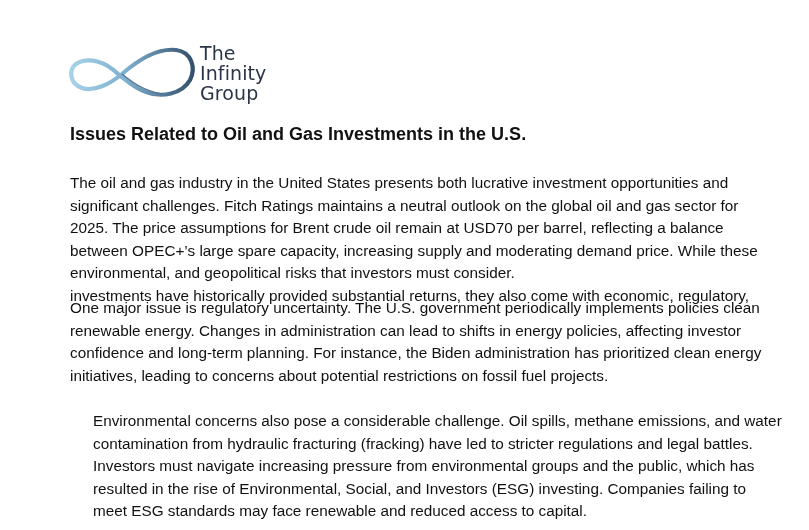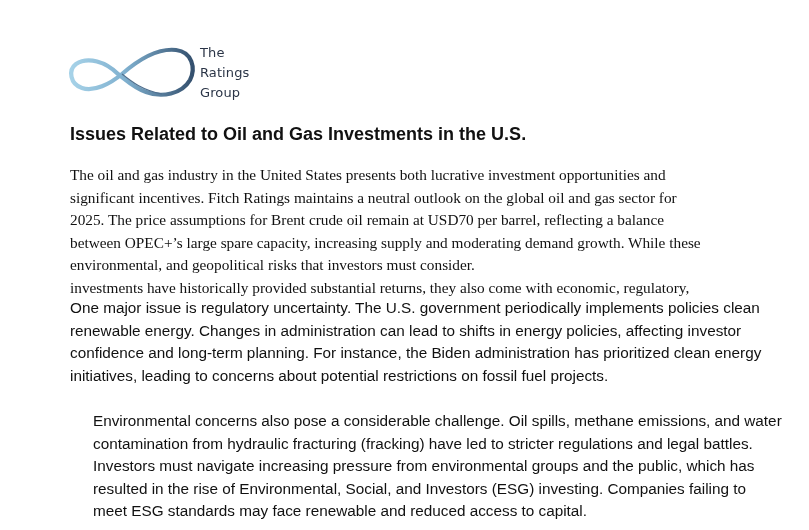--- a/index.html
+++ b/index.html
@@ -5,34 +5,34 @@
   html, body { margin: 0; padding: 0; background: #ffffff; }
   body {
     width: 809px; height: 530px; overflow: hidden; position: relative;
     font-family: "Liberation Sans", "DejaVu Sans", sans-serif;
     color: #111111;
   }
   .logo { position: absolute; left: 66px; top: 38px; width: 200px; height: 70px; }
   .logo svg { position: absolute; left: 0; top: 6px; }
   .logo-text {
     position: absolute; left: 134px; top: 5px;
-    font-family: "DejaVu Sans", sans-serif; font-size: 13px; line-height: 20px;
+    font-family: "DejaVu Sans", sans-serif; font-size: 19px; line-height: 20px;
     color: #2b3547; letter-spacing: 0.1px;
   }
   .logo-text div { white-space: nowrap; }
   .heading {
     position: absolute; left: 70px; top: 124px;
     font-size: 18px; font-weight: bold; color: #111; white-space: nowrap;
   }
   .para {
     position: absolute; left: 70px; width: 730px;
     font-size: 15.3px; line-height: 22.6px; color: #111;
   }
   .para .line { white-space: nowrap; }
-  #p1 { top: 164px; font-family: Liberation Serif, serif; }
+  #p1 { top: 172px; }
   #p2 { top: 297px; }
   #p3 { top: 410px; margin-left: 23px; }
 </style>
 </head>
 <body>
 
 <div class="logo">
   <svg width="132" height="60" viewBox="0 0 132 60">
     <defs>
       <linearGradient id="g1" x1="0" y1="0" x2="1" y2="0">
@@ -42,32 +42,32 @@
       </linearGradient>
     </defs>
 
     <path d="M52 30 C40 18, 22 12, 10 20 C2 26, 4 40, 16 44 C28 48, 44 40, 56 30
              C72 16, 92 4, 110 6 C126 8, 130 24, 124 36 C116 50, 96 54, 80 48
              C68 44, 60 36, 52 30" fill="none" stroke="url(#g1)" stroke-width="4.2" stroke-linecap="round"></path>
     <path d="M56 30 C66 38, 76 46, 96 50" fill="none" stroke="#4f6f8e" stroke-width="1.2"></path>
   </svg>
   <div class="logo-text">
     <div>The</div>
-    <div>Ratings</div>
+    <div>Infinity</div>
     <div>Group</div>
   </div>
 </div>
 
 <div class="heading">Issues Related to Oil and Gas Investments in the U.S.</div>
 
 <div class="para" id="p1">
   <div class="line">The oil and gas industry in the United States presents both lucrative investment opportunities and</div>
-  <div class="line">significant incentives. Fitch Ratings maintains a neutral outlook on the global oil and gas sector for</div>
+  <div class="line">significant challenges. Fitch Ratings maintains a neutral outlook on the global oil and gas sector for</div>
   <div class="line">2025. The price assumptions for Brent crude oil remain at USD70 per barrel, reflecting a balance</div>
-  <div class="line">between OPEC+’s large spare capacity, increasing supply and moderating demand growth. While these</div>
+  <div class="line">between OPEC+’s large spare capacity, increasing supply and moderating demand price. While these</div>
   <div class="line">environmental, and geopolitical risks that investors must consider.</div>
   <div class="line">investments have historically provided substantial returns, they also come with economic, regulatory,</div>
 </div>
 
 <div class="para" id="p2">
   <div class="line">One major issue is regulatory uncertainty. The U.S. government periodically implements policies clean</div>
   <div class="line">renewable energy. Changes in administration can lead to shifts in energy policies, affecting investor</div>
   <div class="line">confidence and long-term planning. For instance, the Biden administration has prioritized clean energy</div>
   <div class="line">initiatives, leading to concerns about potential restrictions on fossil fuel projects.</div>
 </div>

